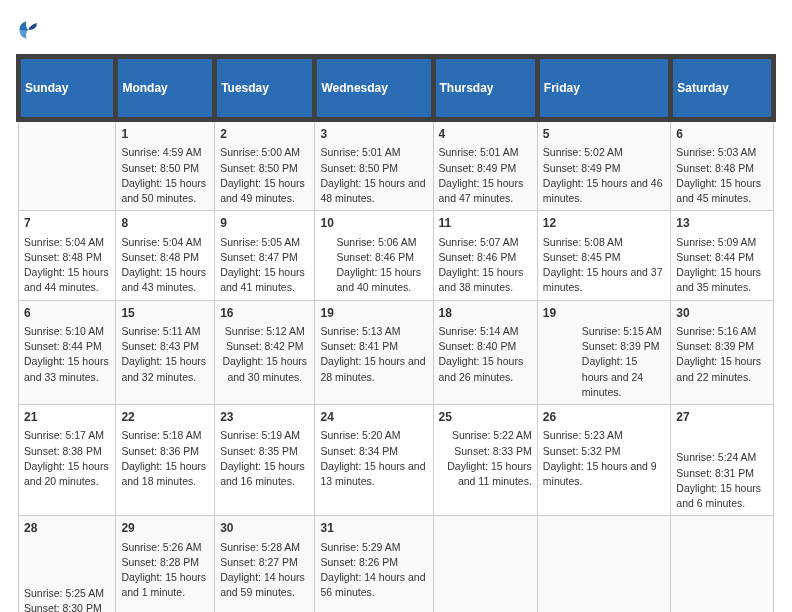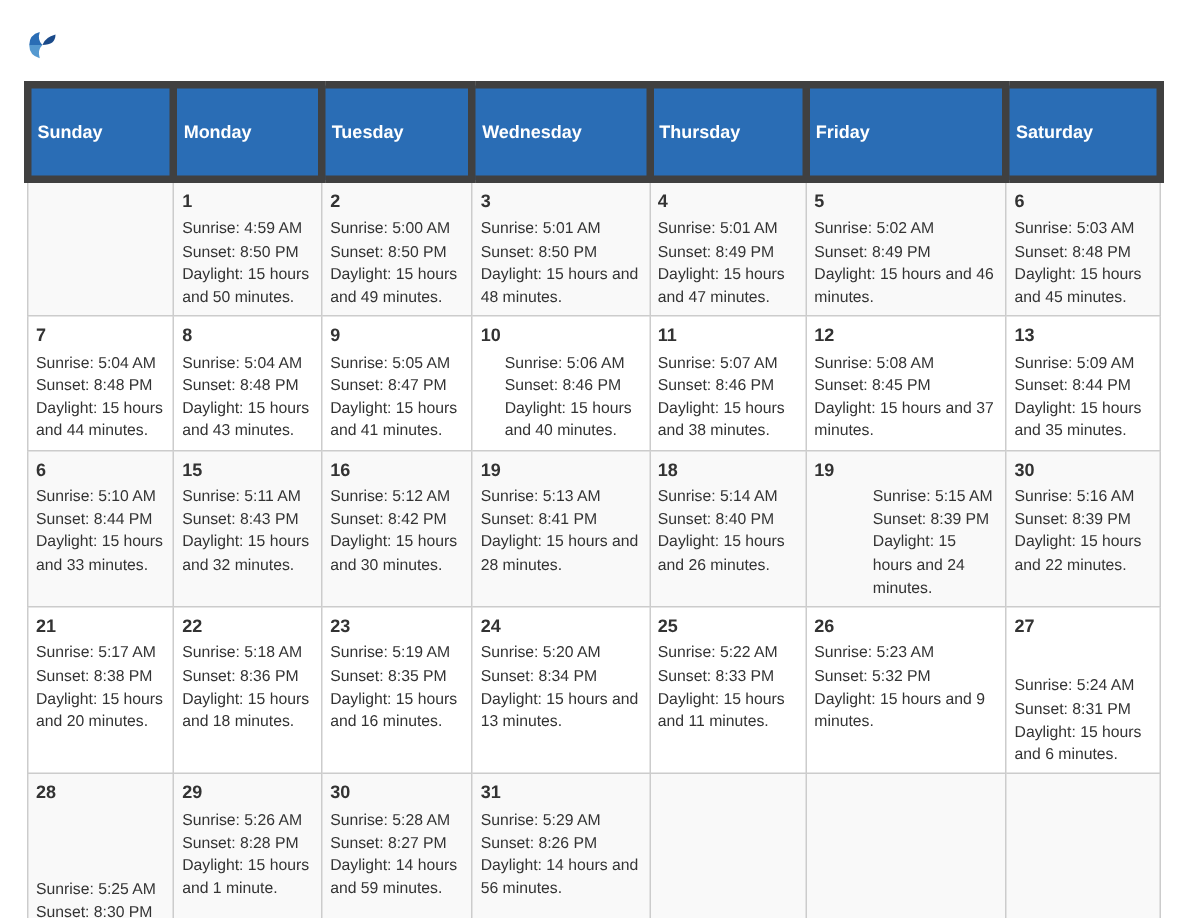--- a/index.html
+++ b/index.html
@@ -213,21 +213,21 @@
 Daylight: 15 hours and 33 minutes.</div>
         </td>
         <td>
           <span class="day-num">15</span>
           <div class="day-info" style="white-space: pre-line;">Sunrise: 5:11 AM
 Sunset: 8:43 PM
 Daylight: 15 hours and 32 minutes.</div>
         </td>
         <td>
           <span class="day-num">16</span>
-          <div class="day-info" style="white-space: pre-line;">Sunrise: 5:12 AM
+          <div class="day-info" style="white-space: pre-line; text-align: center;">Sunrise: 5:12 AM
 Sunset: 8:42 PM
 Daylight: 15 hours and 30 minutes.</div>
         </td>
         <td>
           <span class="day-num">19</span>
           <div class="day-info" style="white-space: pre-line;">Sunrise: 5:13 AM
 Sunset: 8:41 PM
 Daylight: 15 hours and 28 minutes.</div>
         </td>
         <td>
@@ -269,21 +269,21 @@
 Daylight: 15 hours and 16 minutes.</div>
         </td>
         <td>
           <span class="day-num">24</span>
           <div class="day-info" style="white-space: pre-line;">Sunrise: 5:20 AM
 Sunset: 8:34 PM
 Daylight: 15 hours and 13 minutes.</div>
         </td>
         <td>
           <span class="day-num">25</span>
-          <div class="day-info" style="white-space: pre-line;">Sunrise: 5:22 AM
+          <div class="day-info" style="white-space: pre-line; text-align: right;">Sunrise: 5:22 AM
 Sunset: 8:33 PM
 Daylight: 15 hours and 11 minutes.</div>
         </td>
         <td>
           <span class="day-num">26</span>
           <div class="day-info" style="white-space: pre-line;">Sunrise: 5:23 AM
 Sunset: 5:32 PM
 Daylight: 15 hours and 9 minutes.</div>
         </td>
         <td>

